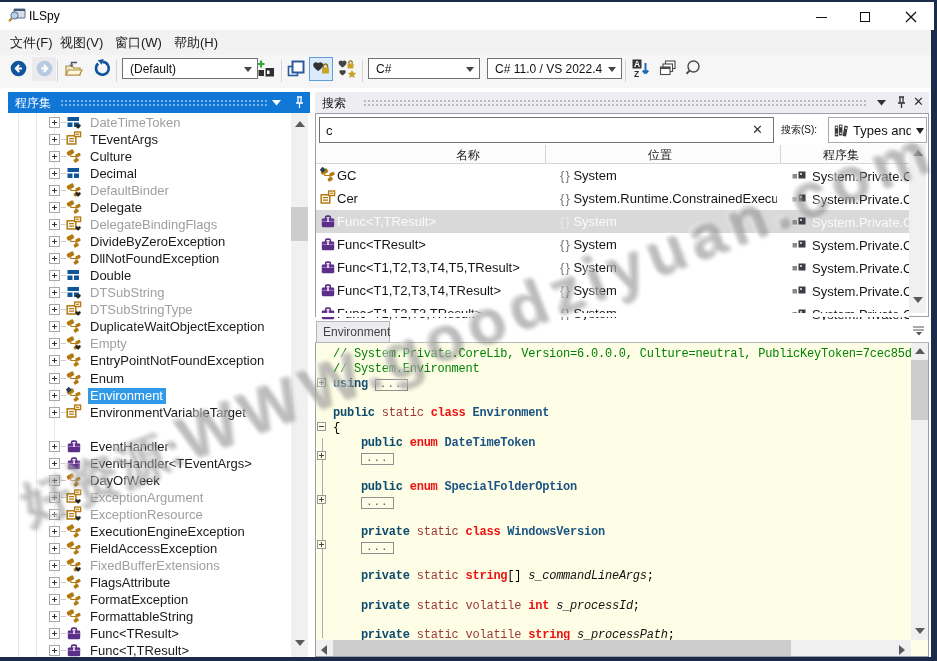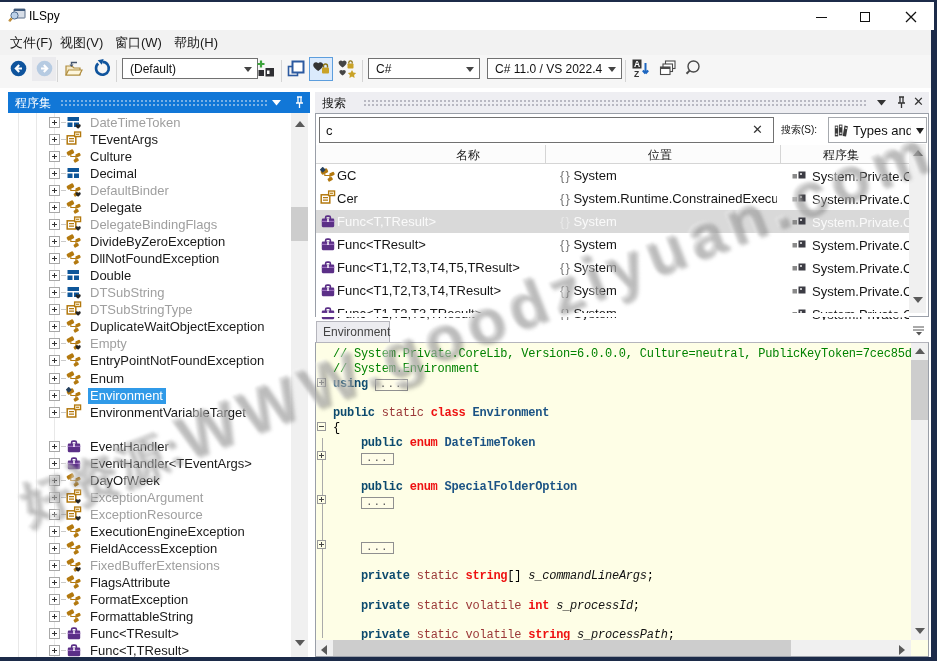--- a/index.html
+++ b/index.html
@@ -607,20 +607,21 @@
 <div class="abs" style="left:6px;top:95px;width:1px;height:200px;background:#aaa"></div>
 <div class="cl" style="top:4.1px;left:17px"><span class="c">// System.Private.CoreLib, Version=6.0.0.0, Culture=neutral, PublicKeyToken=7cec85d7bea7798e</span></div>
 <div class="cl" style="top:18.9px;left:17px"><span class="c">// System.Environment</span></div>
 <div class="cl" style="top:33.7px;left:17px"><span class="k">using</span> <span class="fold">...</span></div>
 <div class="cl" style="top:63.3px;left:17px"><span class="k">public</span> <span class="m">static</span> <span class="r">class</span> <span class="t">Environment</span></div>
 <div class="cl" style="top:78.1px;left:17px">{</div>
 <div class="cl" style="top:92.9px;left:17px">    <span class="k">public</span> <span class="r">enum</span> <span class="t">DateTimeToken</span></div>
 <div class="cl" style="top:107.7px;left:17px">    <span class="fold">...</span></div>
 <div class="cl" style="top:137.3px;left:17px">    <span class="k">public</span> <span class="r">enum</span> <span class="t">SpecialFolderOption</span></div>
 <div class="cl" style="top:152.1px;left:17px">    <span class="fold">...</span></div>
+<div class="cl" style="top:181.7px;left:17px">    <span class="k">private</span> <span class="m">static</span> <span class="r">class</span> <span class="t">WindowsVersion</span></div>
 <div class="cl" style="top:196.5px;left:17px">    <span class="fold">...</span></div>
 <div class="cl" style="top:226.1px;left:17px">    <span class="k">private</span> <span class="m">static</span> <span class="r">string</span>[] <span class="i">s_commandLineArgs</span>;</div>
 <div class="cl" style="top:255.7px;left:17px">    <span class="k">private</span> <span class="m">static</span> <span class="m">volatile</span> <span class="r">int</span> <span class="i">s_processId</span>;</div>
 <div class="cl" style="top:285.3px;left:17px">    <span class="k">private</span> <span class="m">static</span> <span class="m">volatile</span> <span class="r">string</span> <span class="i">s_processPath</span>;</div>
 <div class="abs sb-track" style="left:595px;top:0;width:17px;height:297px"></div>
 <div class="arr" style="left:599px;top:5px;border-left:5px solid transparent;border-right:5px solid transparent;border-bottom:6px solid #5a5a5a"></div>
 <div class="abs sb-thumb" style="left:595px;top:17px;width:17px;height:60px"></div>
 <div class="arr" style="left:599px;top:285px;border-left:5px solid transparent;border-right:5px solid transparent;border-top:6px solid #5a5a5a"></div>
 <div class="abs sb-track" style="left:0;top:297px;width:595px;height:17px"></div>
 <div class="arr" style="left:5px;top:302px;border-top:5px solid transparent;border-bottom:5px solid transparent;border-right:6px solid #5a5a5a"></div>

